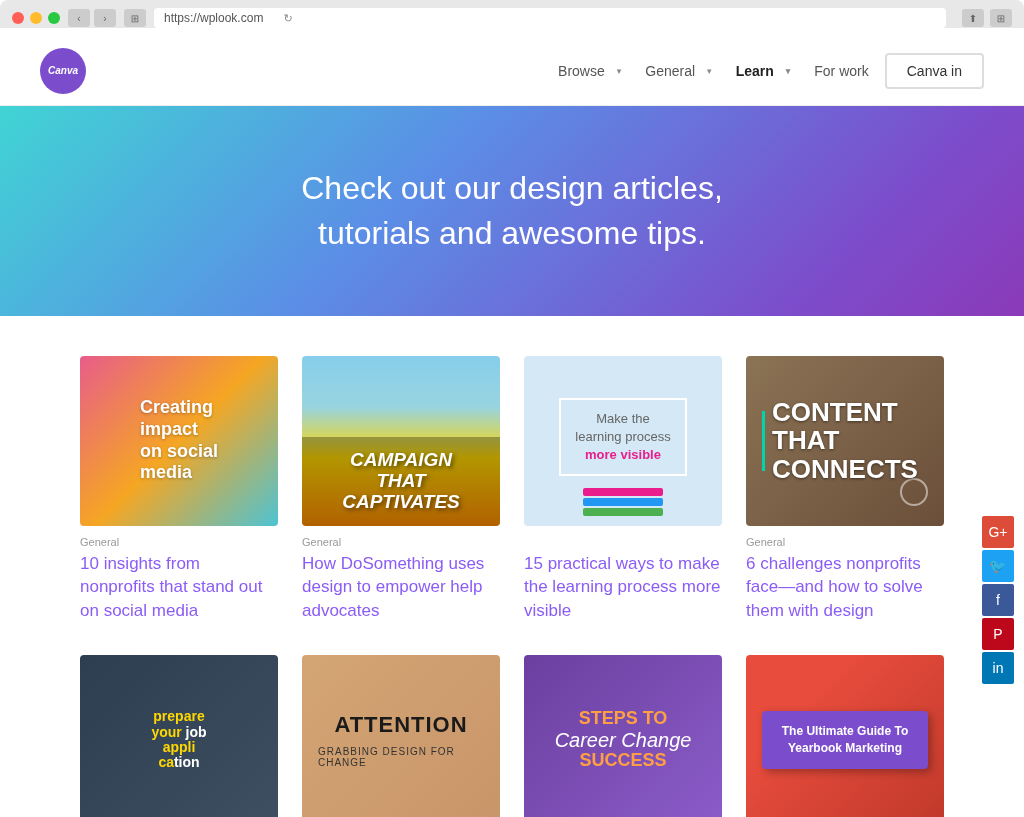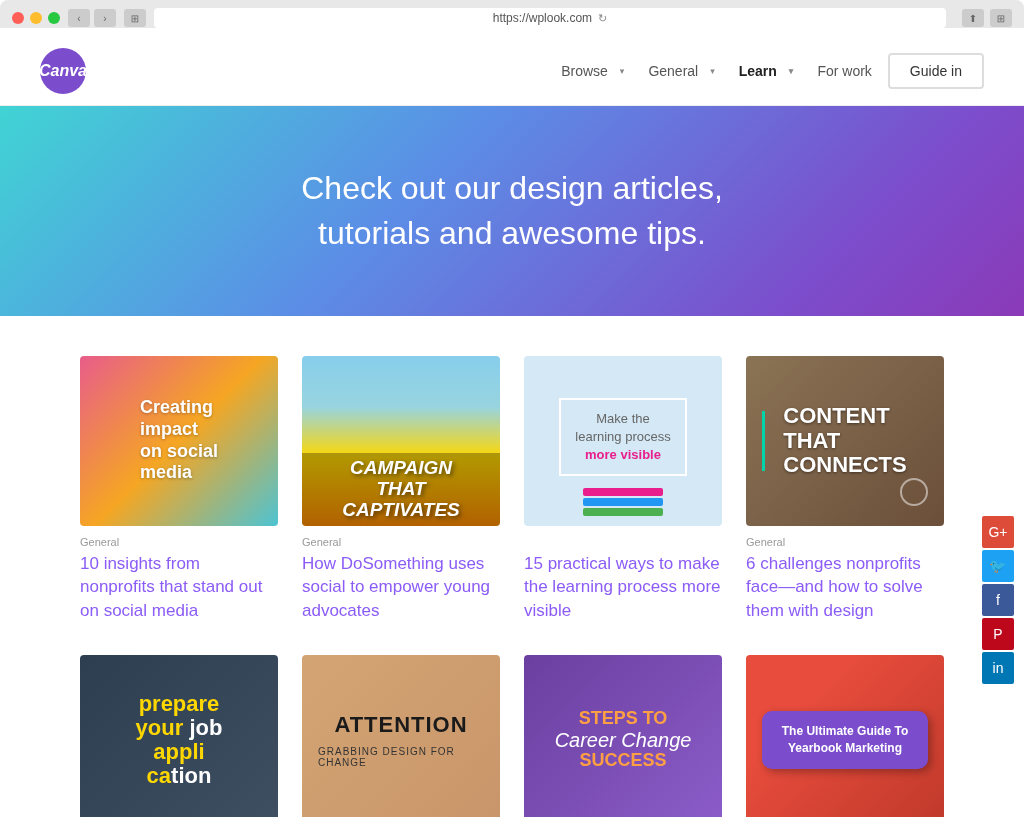--- a/index.html
+++ b/index.html
@@ -46,24 +46,24 @@
       color: #666;
       display: flex; align-items: center; justify-content: center;
     }
     .url-bar-container {
       flex: 1;
       background: white;
       border-radius: 4px;
       padding: 3px 10px;
       display: flex;
       align-items: center;
-      justify-content: center;
+      justify-content: flex-start;
       font-size: 12px;
       color: #555;
-      gap: 6px;
+      gap: 20px;
     }
     .browser-actions { display: flex; gap: 6px; margin-left: 8px; }
     .browser-action-btn {
       background: #ccc;
       border: none;
       border-radius: 3px;
       width: 22px; height: 18px;
       cursor: pointer;
       font-size: 10px;
       color: #666;
@@ -85,21 +85,21 @@
       height: 70px;
       background: white;
       border-bottom: 1px solid #eee;
     }
     .logo-circle {
       width: 46px; height: 46px;
       border-radius: 50%;
       background: #7b4dcc;
       display: flex; align-items: center; justify-content: center;
       color: white;
-      font-size: 16px;
+      font-size: 10px;
       font-style: italic;
       font-weight: bold;
       margin-right: auto;
     }
     .nav-links {
       display: flex;
       align-items: center;
       gap: 24px;
       list-style: none;
     }
@@ -258,21 +258,21 @@
       background: linear-gradient(135deg, #8b7355 0%, #6b4f3a 100%);
       display: flex;
       align-items: center;
       justify-content: center;
       padding: 16px;
       position: relative;
       overflow: hidden;
     }
     .content-connects-text {
       color: white;
-      font-size: 22px;
+      font-size: 26px;
       font-weight: 900;
       text-transform: uppercase;
       line-height: 1.1;
       z-index: 2;
       text-shadow: 0 1px 3px rgba(0,0,0,0.5);
     }
     .content-accent {
       position: absolute;
       left: 16px;
       top: 50%;
@@ -294,21 +294,21 @@
     
     .img-job {
       background: linear-gradient(135deg, #2c3e50 0%, #3d4f60 100%);
       display: flex;
       align-items: center;
       justify-content: center;
       padding: 16px;
     }
     .job-text {
       color: #ffd700;
-      font-size: 22px;
+      font-size: 14px;
       font-weight: 900;
       text-align: center;
       line-height: 1.1;
       text-transform: lowercase;
     }
     .job-text .white { color: white; }
 
     .img-attention {
       background: linear-gradient(135deg, #d4a574 0%, #c8956a 100%);
       display: flex;
@@ -364,21 +364,21 @@
       position: relative;
     }
     .yearbook-book {
       background: #7b4dcc;
       padding: 12px 10px;
       color: white;
       font-size: 12px;
       font-weight: 600;
       text-align: center;
       line-height: 1.4;
-      border-radius: 10px;
+      border-radius: 4px;
       box-shadow: 3px 3px 8px rgba(0,0,0,0.3);
     }
 
     
     .social-sidebar {
       position: absolute;
       right: 10px;
       top: 200px;
       display: flex;
       flex-direction: column;
@@ -444,21 +444,21 @@
         <span class="chevron">▾</span>
       </li>
       <li class="nav-link active">
         <span>Learn</span>
         <span class="chevron">▾</span>
       </li>
       <li class="nav-link">
         <span>For work</span>
       </li>
     </ul>
-    <button class="signin-btn">Guide in</button>
+    <button class="signin-btn">Canva in</button>
   </nav>
 
   <div class="hero">
     <h1 class="hero-text">Check out our design articles,<br>tutorials and awesome tips.</h1>
   </div>
 
   <div class="content-area">
 
     <div class="cards-grid">
 
@@ -466,26 +466,26 @@
         <div class="card-image img-social">
           <div class="card-text-overlay">Creating<br>impact<br>on social<br>media</div>
         </div>
         <div class="card-category">General</div>
         <div class="card-title">10 insights from nonprofits that stand out on social media</div>
       </div>
 
       <div class="card">
         <div class="card-image" style="position:relative;overflow:hidden;">
           <div class="campaign-bg"></div>
-          <div style="position:absolute;bottom:0;left:0;right:0;background:rgba(0,0,0,0.3);padding:5px;text-align:center;margin-top:44px;">
+          <div style="position:absolute;bottom:0;left:0;right:0;background:rgba(0,0,0,0.3);padding:13px;text-align:center;margin-top:44px;">
             <div class="campaign-text">CAMPAIGN<br>THAT<br>CAPTIVATES</div>
           </div>
         </div>
         <div class="card-category">General</div>
-        <div class="card-title">How DoSomething uses social to empower young advocates</div>
+        <div class="card-title">How DoSomething uses design to empower help advocates</div>
       </div>
 
       <div class="card">
         <div class="card-image img-learning">
           <div class="learning-text-box">
             <p>Make the<br>learning process<br><span class="highlight">more visible</span></p>
           </div>
           <div class="book-stack">
             <div class="book" style="width:80px;background:#e91e8c;"></div>
             <div class="book" style="width:80px;background:#2196f3;"></div>

